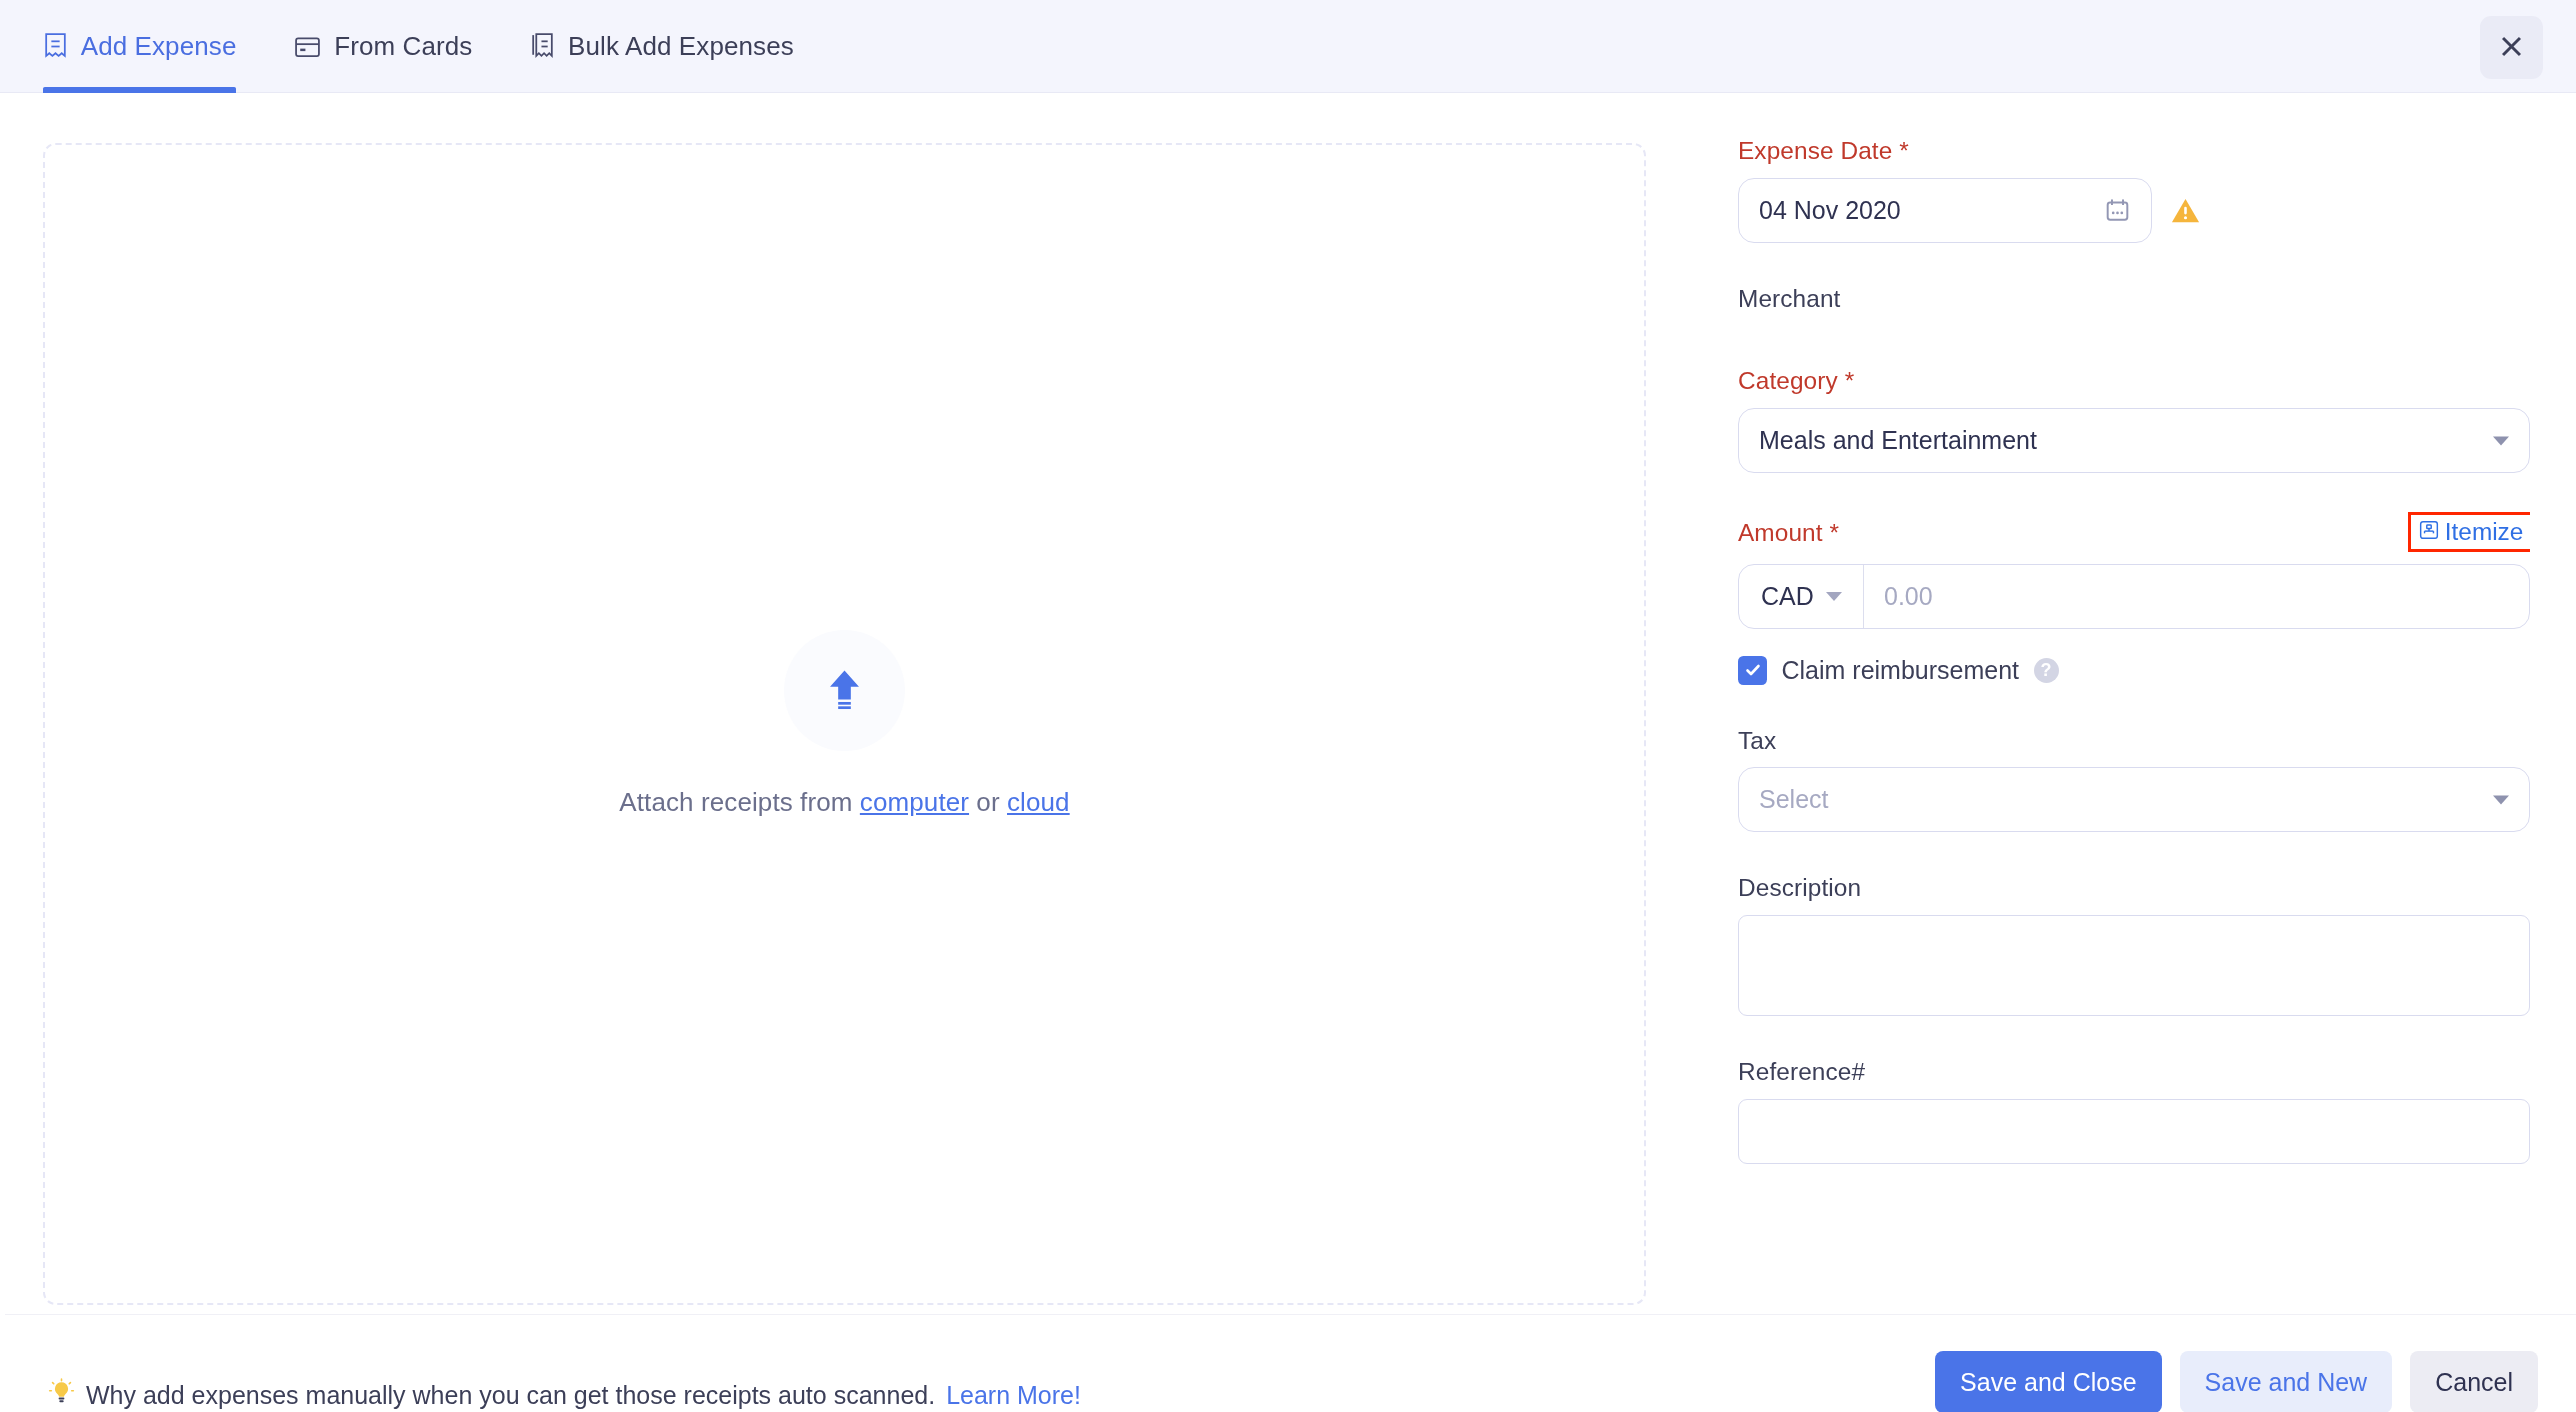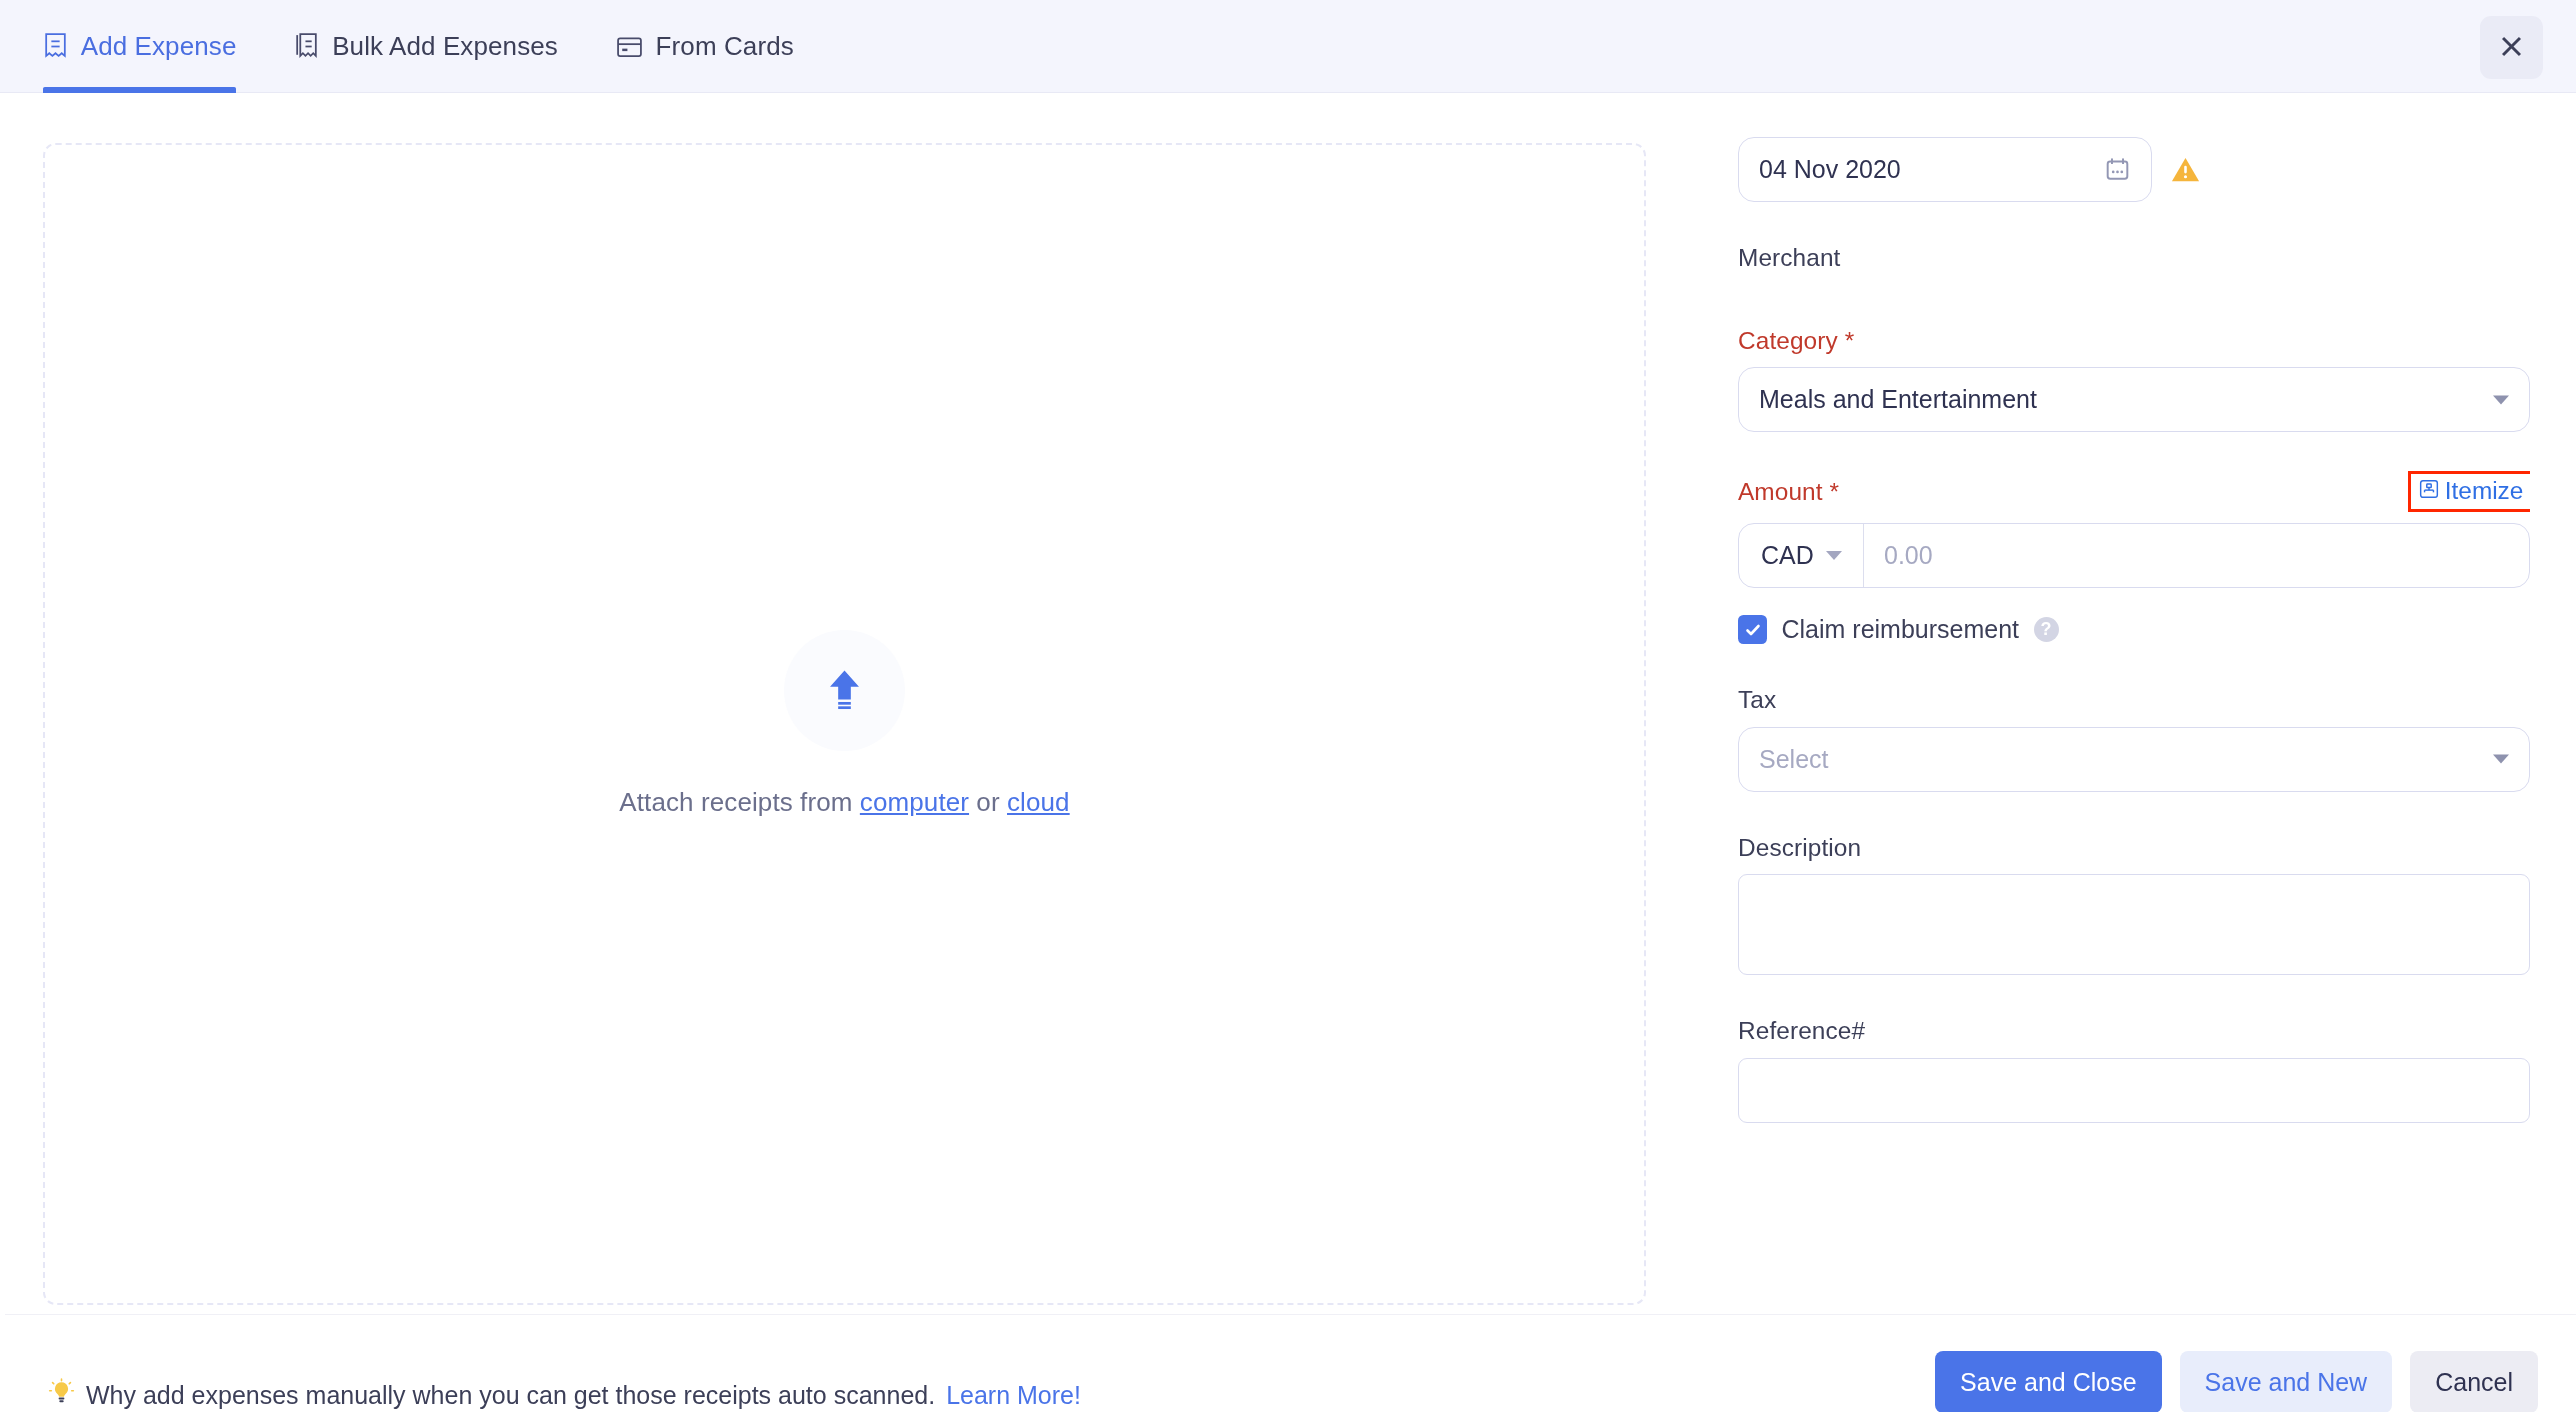--- a/index.html
+++ b/index.html
@@ -349,39 +349,39 @@
             <line x1="8" y1="9" x2="16" y2="9"></line>
             <line x1="8" y1="14" x2="16" y2="14"></line>
           </svg>
         </span>
         <span class="tab-label">Add Expense</span>
         <span class="tab-underline"></span>
       </div>
 
       <div class="tab">
         <span class="tab-ico">
+          <svg width="27" height="23.5" viewBox="0 0 26 22">
+            <rect x="2" y="3" width="22" height="17" rx="2"></rect>
+            <line x1="2" y1="8.5" x2="24" y2="8.5"></line>
+            <line x1="6" y1="14" x2="11" y2="14" stroke-width="2.4"></line>
+          </svg>
+        </span>
+        <span class="tab-label">From Cards</span>
+      </div>
+
+      <div class="tab">
+        <span class="tab-ico">
           <svg width="25" height="29" viewBox="0 0 24 28">
             <path d="M6 2 h15 v21 l-2.5 -2.5 l-2.5 2.5 l-2.5 -2.5 l-2.5 2.5 l-2.5 -2.5 l-2.5 2.5 z"></path>
             <line x1="3" y1="3" x2="3" y2="22"></line>
             <line x1="11" y1="9" x2="17" y2="9"></line>
             <line x1="11" y1="14" x2="17" y2="14"></line>
           </svg>
         </span>
         <span class="tab-label">Bulk Add Expenses</span>
-      </div>
-
-      <div class="tab">
-        <span class="tab-ico">
-          <svg width="27" height="23.5" viewBox="0 0 26 22">
-            <rect x="2" y="3" width="22" height="17" rx="2"></rect>
-            <line x1="2" y1="8.5" x2="24" y2="8.5"></line>
-            <line x1="6" y1="14" x2="11" y2="14" stroke-width="2.4"></line>
-          </svg>
-        </span>
-        <span class="tab-label">From Cards</span>
       </div>
 
     </div>
 
     <button class="close-btn">
       <span>
         <svg width="29" height="29" viewBox="0 0 24 24" fill="none">
           <line x1="5" y1="5" x2="19" y2="19"></line>
           <line x1="19" y1="5" x2="5" y2="19"></line>
         </svg>
@@ -400,20 +400,21 @@
       </span>
     </div>
     <div class="dz-text">
       <span>Attach receipts from </span><span class="dz-link">computer</span><span> or </span><span class="dz-link">cloud</span>
     </div>
   </div>
 
   <div class="form">
 
     <div class="field">
+      <span class="lbl req">Expense Date *</span>
       <div class="date-row">
         <div class="ctl date-ctl">
           <span>04 Nov 2020</span>
           <span class="cal-ico">
             <svg width="27" height="27" viewBox="0 0 22 22" fill="none" stroke="#9397b4" stroke-width="1.6">
               <rect x="3" y="4.5" width="16" height="14" rx="2"></rect>
               <line x1="6.5" y1="2" x2="6.5" y2="6.5"></line>
               <line x1="15.5" y1="2" x2="15.5" y2="6.5"></line>
               <circle cx="7.5" cy="13" r="1.1" fill="#9397b4" stroke="none"></circle>
               <circle cx="11" cy="13" r="1.1" fill="#9397b4" stroke="none"></circle>

